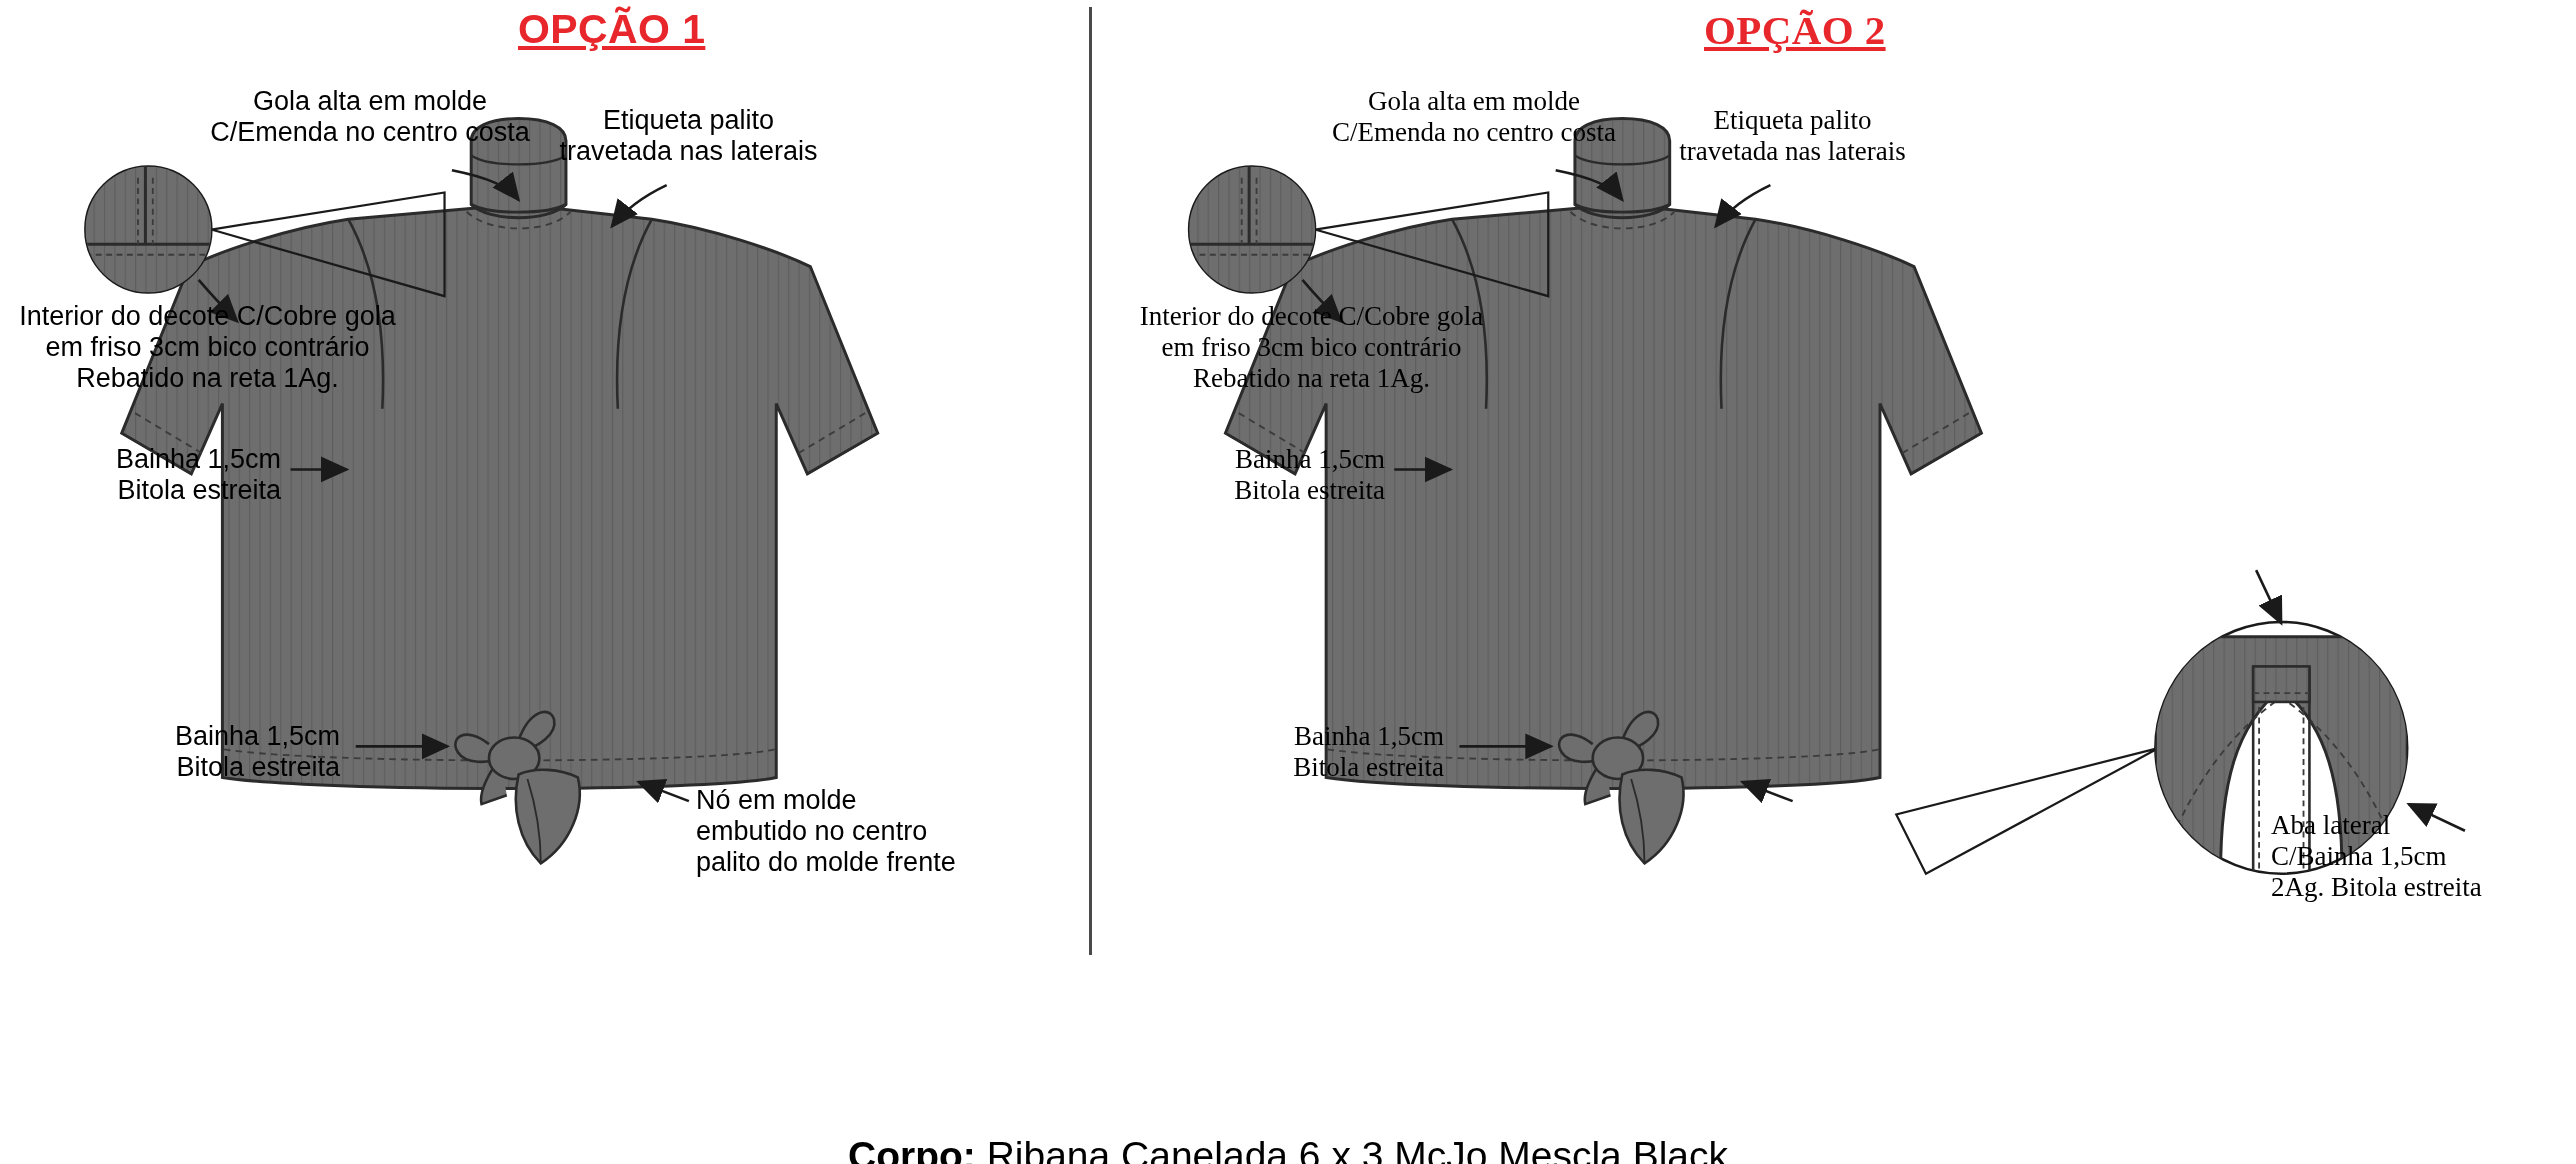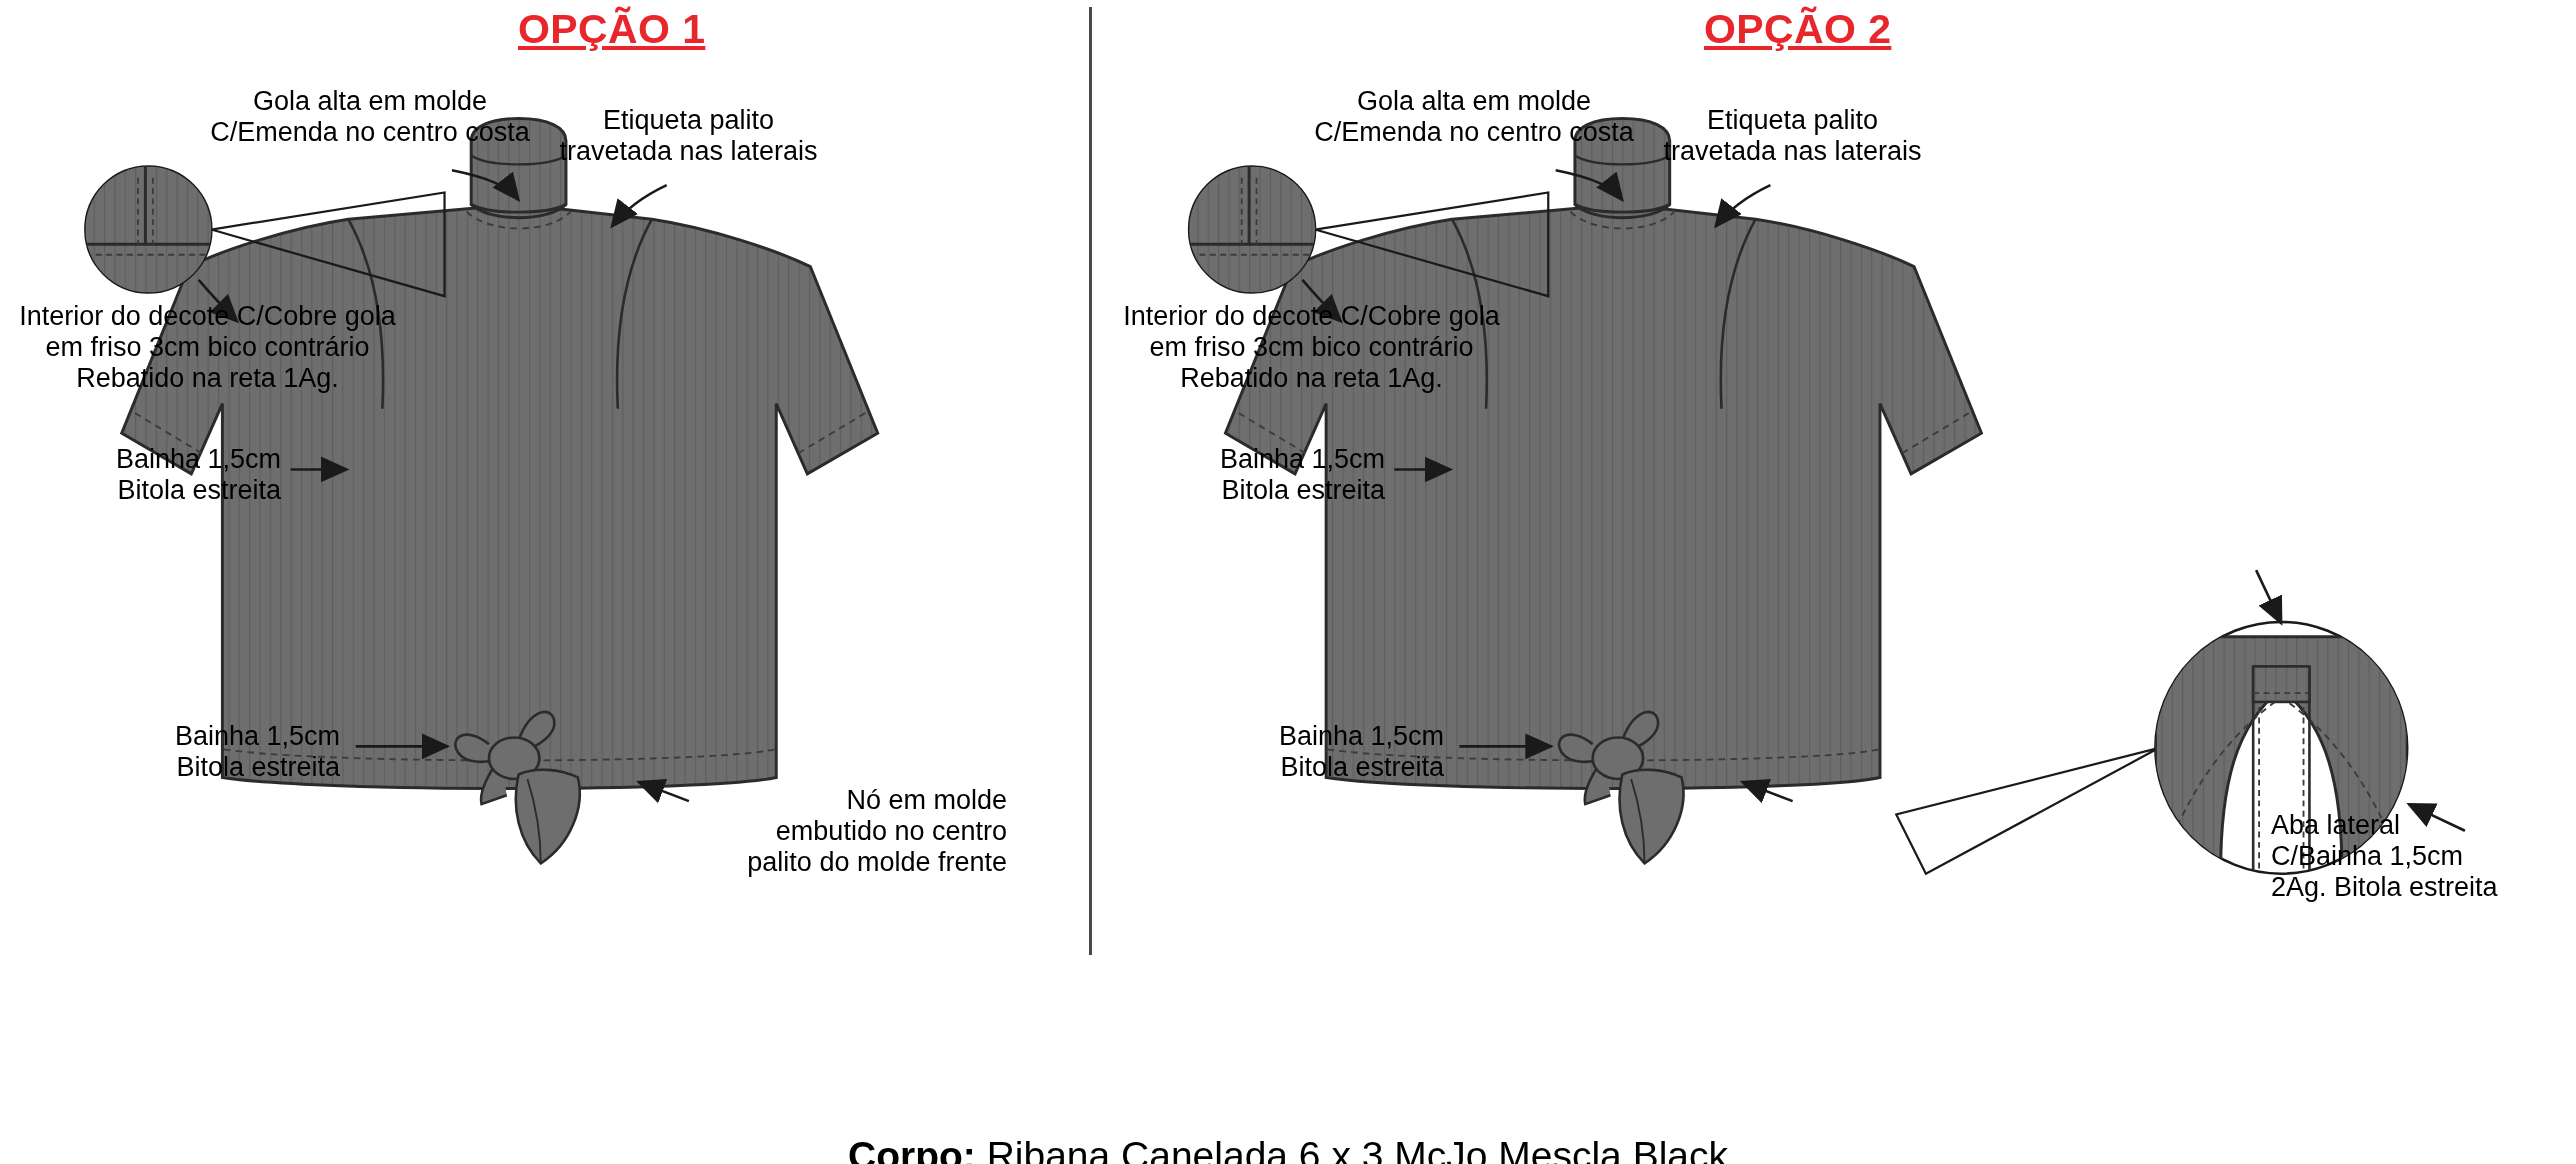--- a/index.html
+++ b/index.html
@@ -19,21 +19,21 @@
     position: relative;
     width: 2576px;
     height: 1164px;
   }
   .panel {
     position: absolute;
     top: 0;
     height: 1007px;
   }
   #panel-1 { left: 0; width: 1089px; padding-left: 20px; }
-  #panel-2 { left: 1104px; width: 1472px; }
+  #panel-2 { left: 1104px; width: 1472px; font-family: Liberation Serif, serif; }
 
   .divider {
     position: absolute;
     left: 1089px;
     top: 7.4px;
     width: 3px;
     height: 948px;
     background: #4a4a4a;
   }
 
@@ -182,21 +182,21 @@
         <div>Rebatido na reta 1Ag.</div>
       </div>
     <div class="note right" id="p1-sleeve" style="left:44px; top:444px; width:237px;">
         <div>Bainha 1,5cm</div>
         <div>Bitola estreita</div>
       </div>
     <div class="note right" id="p1-bottom" style="left:81px; top:721px; width:259px;">
         <div>Bainha 1,5cm</div>
         <div>Bitola estreita</div>
       </div>
-    <div class="note left" id="p1-knot" style="left:696px; top:785px; width:311px;text-align:right;">
+    <div class="note left" id="p1-knot" style="left:696px; top:785px; width:311px;">
         <div>Nó em molde</div>
         <div>embutido no centro</div>
         <div>palito do molde frente</div>
       </div>
   </div>
 
   <div class="panel" id="panel-2">
 
     <div class="opt-title" id="title-2">OPÇÃO 2</div>
 

